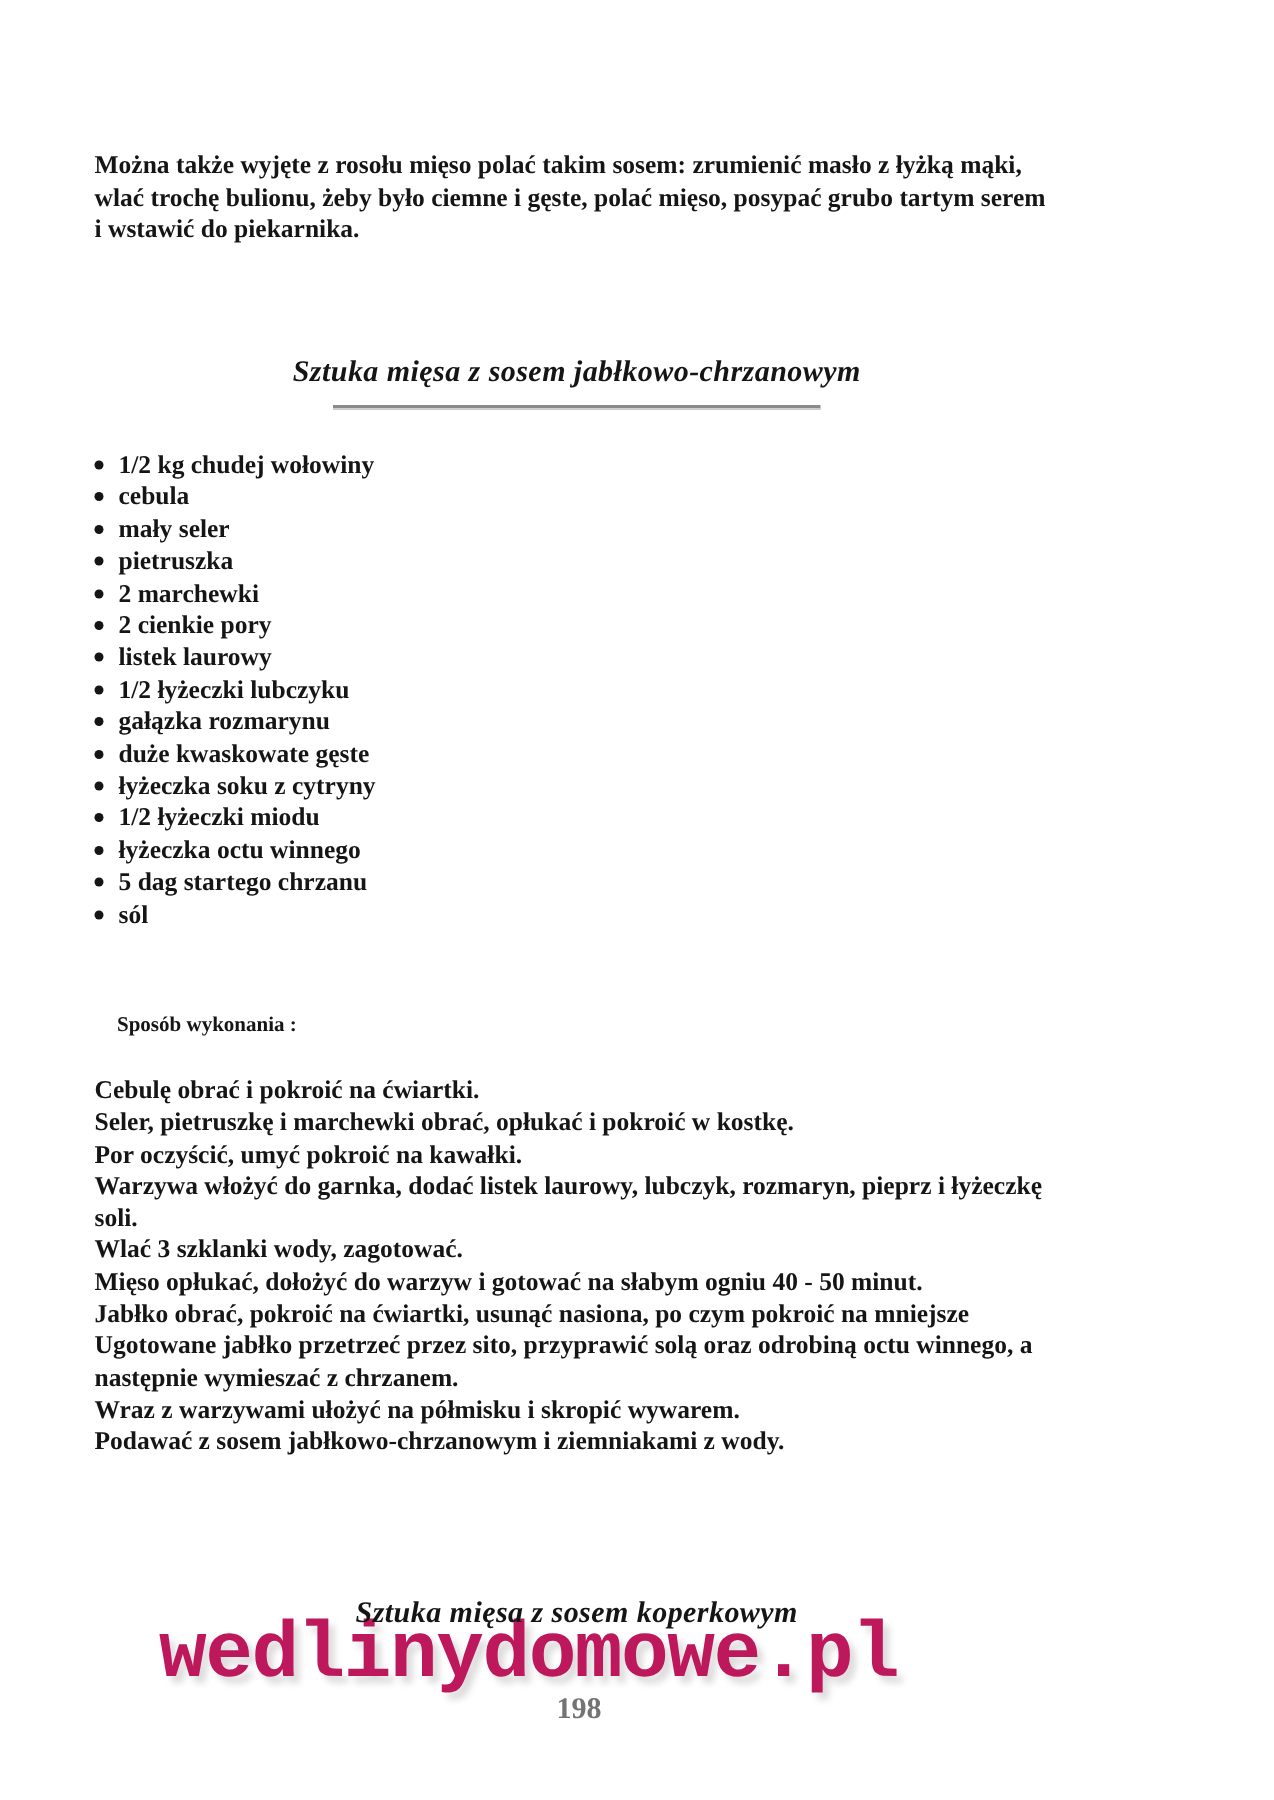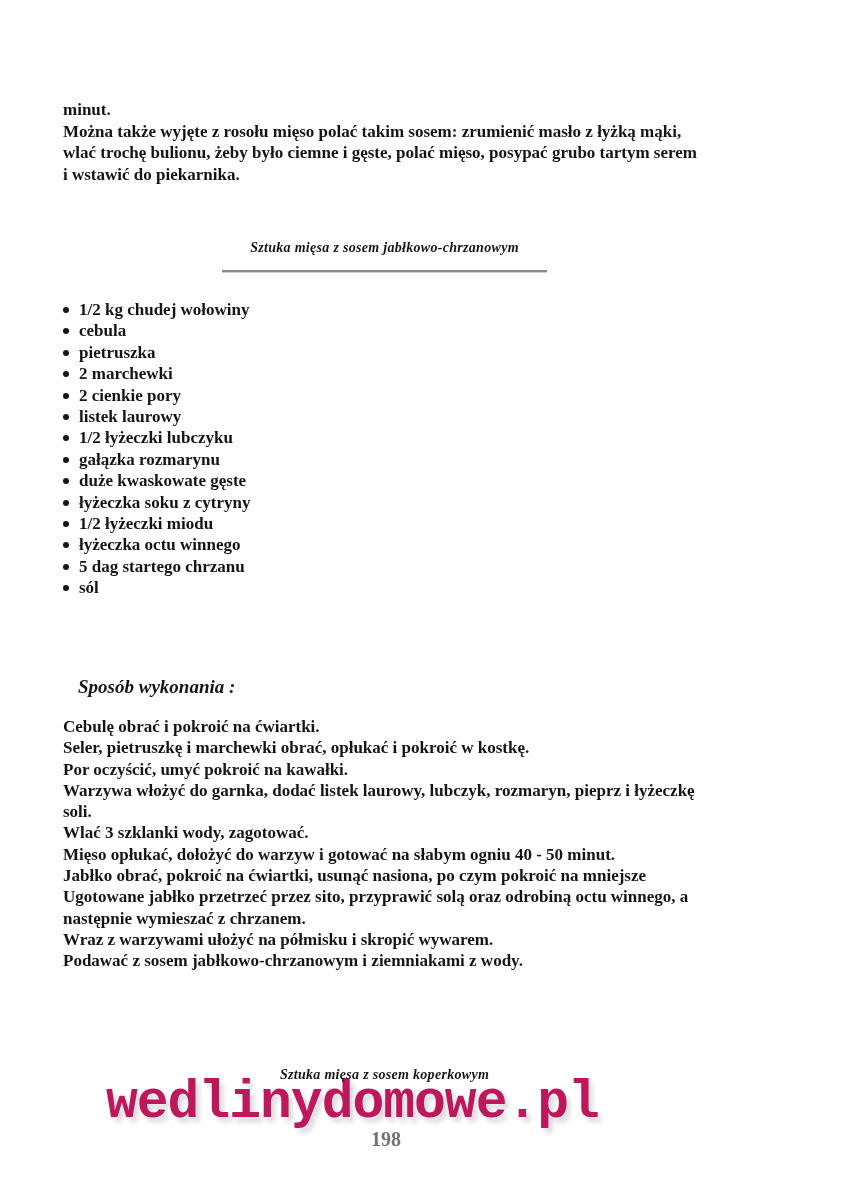--- a/index.html
+++ b/index.html
@@ -38,21 +38,21 @@
     position: absolute;
     left: 0;
     width: 643px;
     text-align: center;
   }
   .heading-wrap.first { top: 236px; }
   .heading-wrap.second { top: 1063px; }
   .recipe-title {
     font-style: italic;
     font-weight: 700;
-    font-size: 14px;
+    font-size: 20px;
     line-height: 24px;
     letter-spacing: 0.3px;
   }
   .title-rule {
     width: 325px;
     height: 2px;
     background: #8a8a8a;
     border-bottom: 1px solid #cfcfcf;
     margin: 10px auto 0 auto;
   }
@@ -76,23 +76,22 @@
     top: 8px;
     width: 6px;
     height: 6px;
     border-radius: 50%;
     background: #151515;
   }
   .method-heading {
     position: absolute;
     top: 676px;
     left: 15px;
-    font-style: italic;
     font-weight: 700;
-    font-size: 19px;
+    font-size: 14px;
     text-align: right;
   }
   .method {
     position: absolute;
     top: 716px;
     left: 0;
   }
   .method .line { line-height: 21.3px; }
   .watermark {
     position: absolute;
@@ -124,34 +123,34 @@
 </head>
 <body>
 
 <div class="page">
 
   <div class="watermark">wedlinydomowe.pl</div>
 
   <div class="content">
 
     <div class="para intro">
-      <div class="line">minut.</div>
       <div class="line">Można także wyjęte z rosołu mięso polać takim sosem: zrumienić masło z łyżką mąki,</div>
       <div class="line">wlać trochę bulionu, żeby było ciemne i gęste, polać mięso, posypać grubo tartym serem</div>
       <div class="line">i wstawić do piekarnika.</div>
     </div>
 
     <div class="heading-wrap first">
       <div class="recipe-title">Sztuka mięsa z sosem jabłkowo-chrzanowym</div>
       <div class="title-rule"></div>
     </div>
 
     <ul class="ingredients">
       <li><span class="bullet"></span><span>1/2 kg chudej wołowiny</span></li>
       <li><span class="bullet"></span><span>cebula</span></li>
+      <li><span class="bullet"></span><span>mały seler</span></li>
       <li><span class="bullet"></span><span>pietruszka</span></li>
       <li><span class="bullet"></span><span>2 marchewki</span></li>
       <li><span class="bullet"></span><span>2 cienkie pory</span></li>
       <li><span class="bullet"></span><span>listek laurowy</span></li>
       <li><span class="bullet"></span><span>1/2 łyżeczki lubczyku</span></li>
       <li><span class="bullet"></span><span>gałązka rozmarynu</span></li>
       <li><span class="bullet"></span><span>duże kwaskowate gęste</span></li>
       <li><span class="bullet"></span><span>łyżeczka soku z cytryny</span></li>
       <li><span class="bullet"></span><span>1/2 łyżeczki miodu</span></li>
       <li><span class="bullet"></span><span>łyżeczka octu winnego</span></li>

